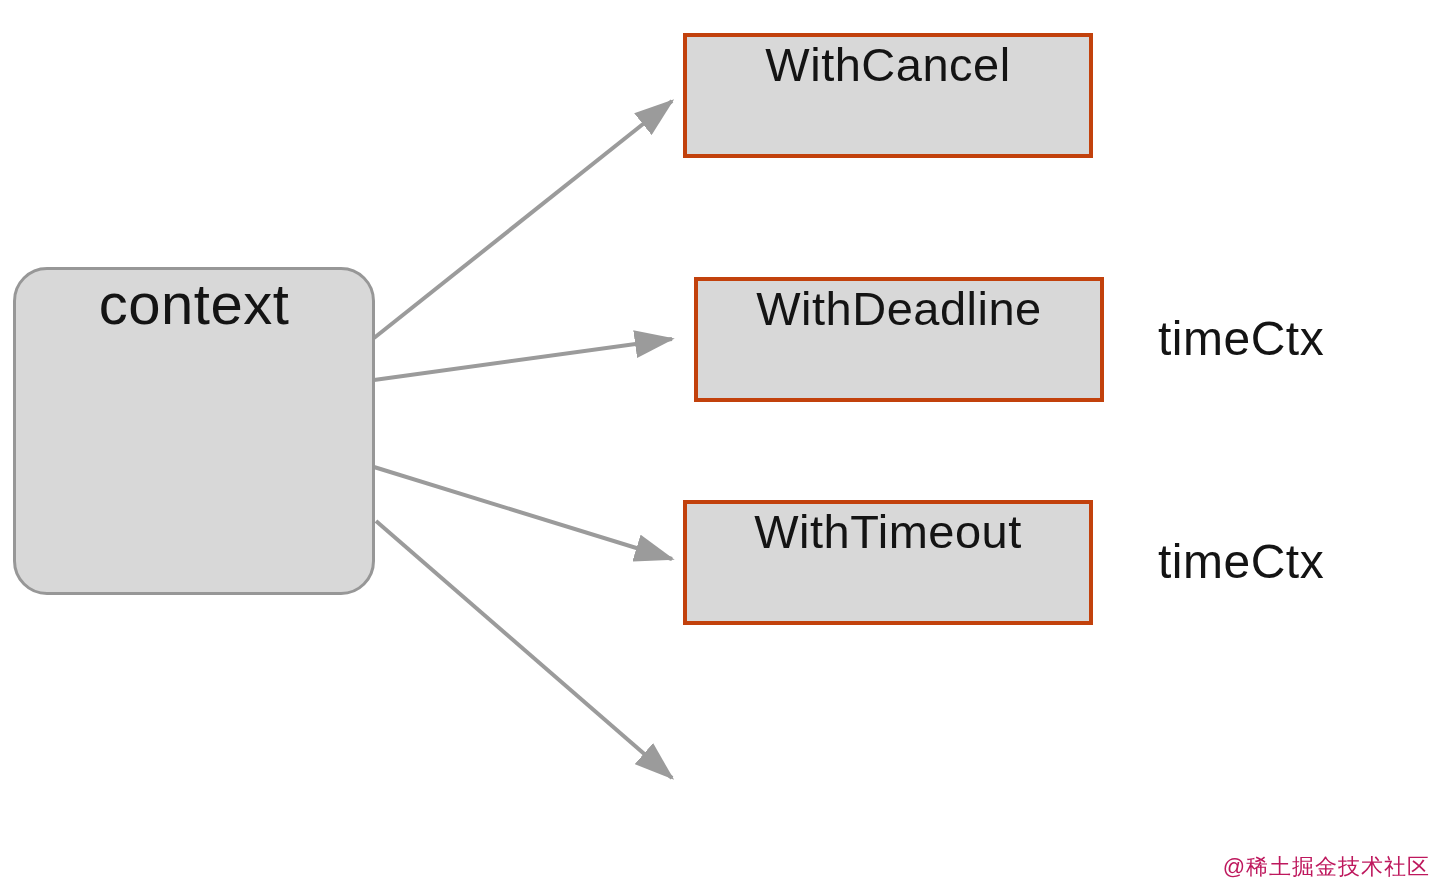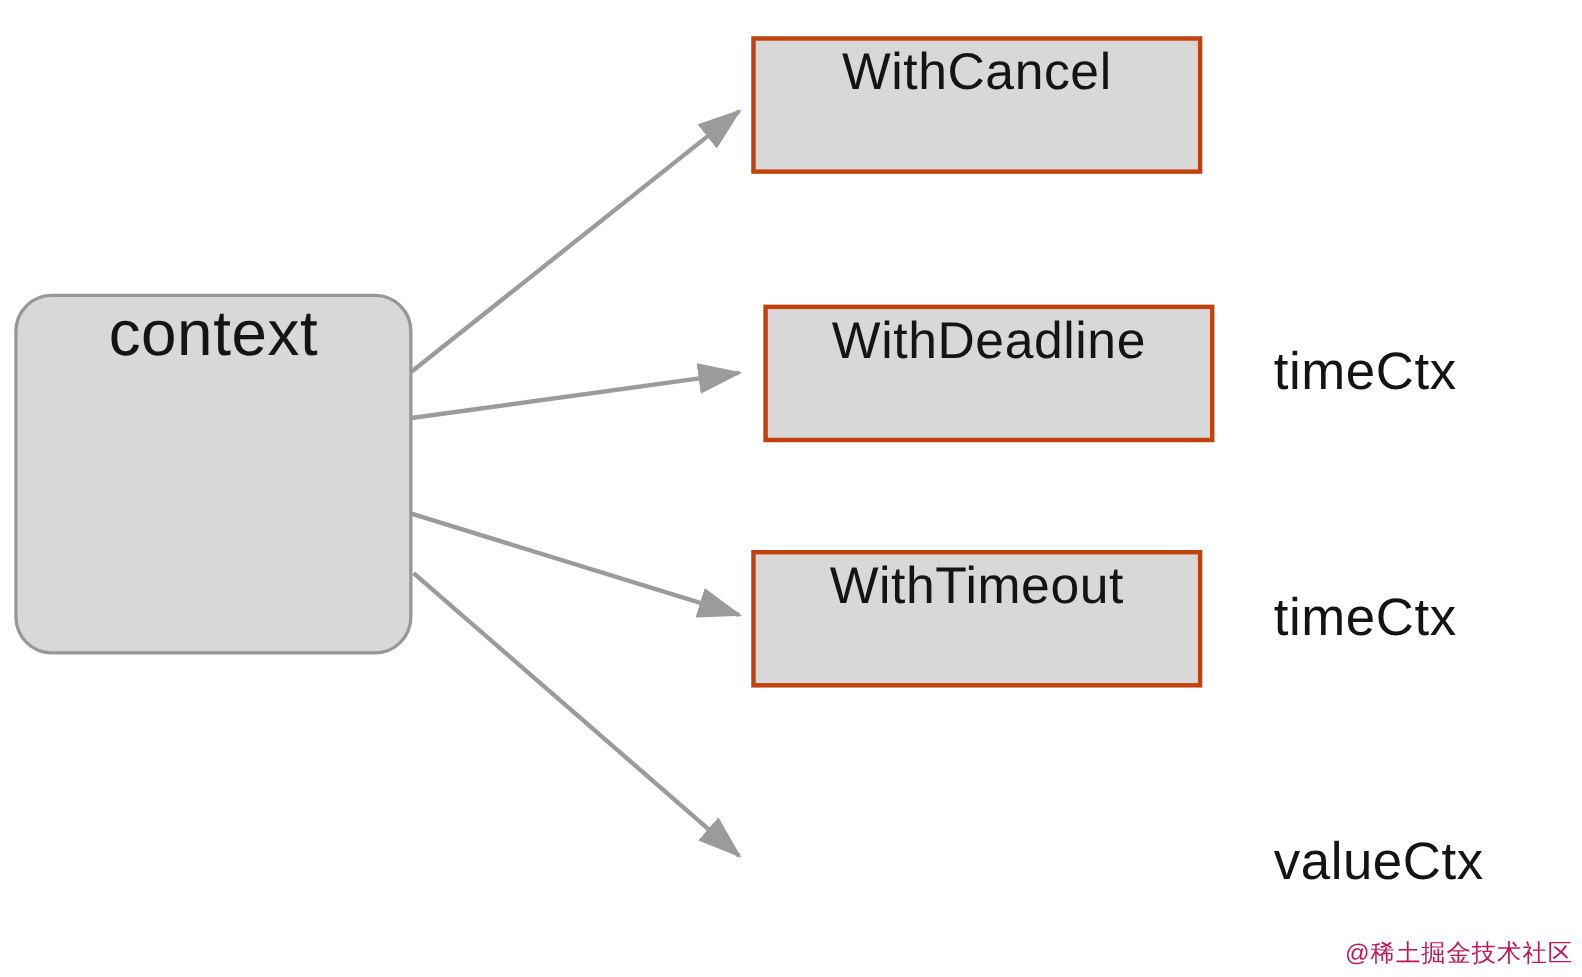--- a/index.html
+++ b/index.html
@@ -116,17 +116,16 @@
   </div>
   <div class="func-node pos-2">
     <span class="node-label">WithDeadline</span>
   </div>
   <div class="func-node pos-3">
     <span class="node-label">WithTimeout</span>
   </div>
 
   <div class="annotation annot-2">timeCtx</div>
   <div class="annotation annot-3">timeCtx</div>
-  <div class="annotation annot-4">valueCtx</div>
 
   <div class="watermark">@稀土掘金技术社区</div>
 
 </div>
 
 </body></html>

